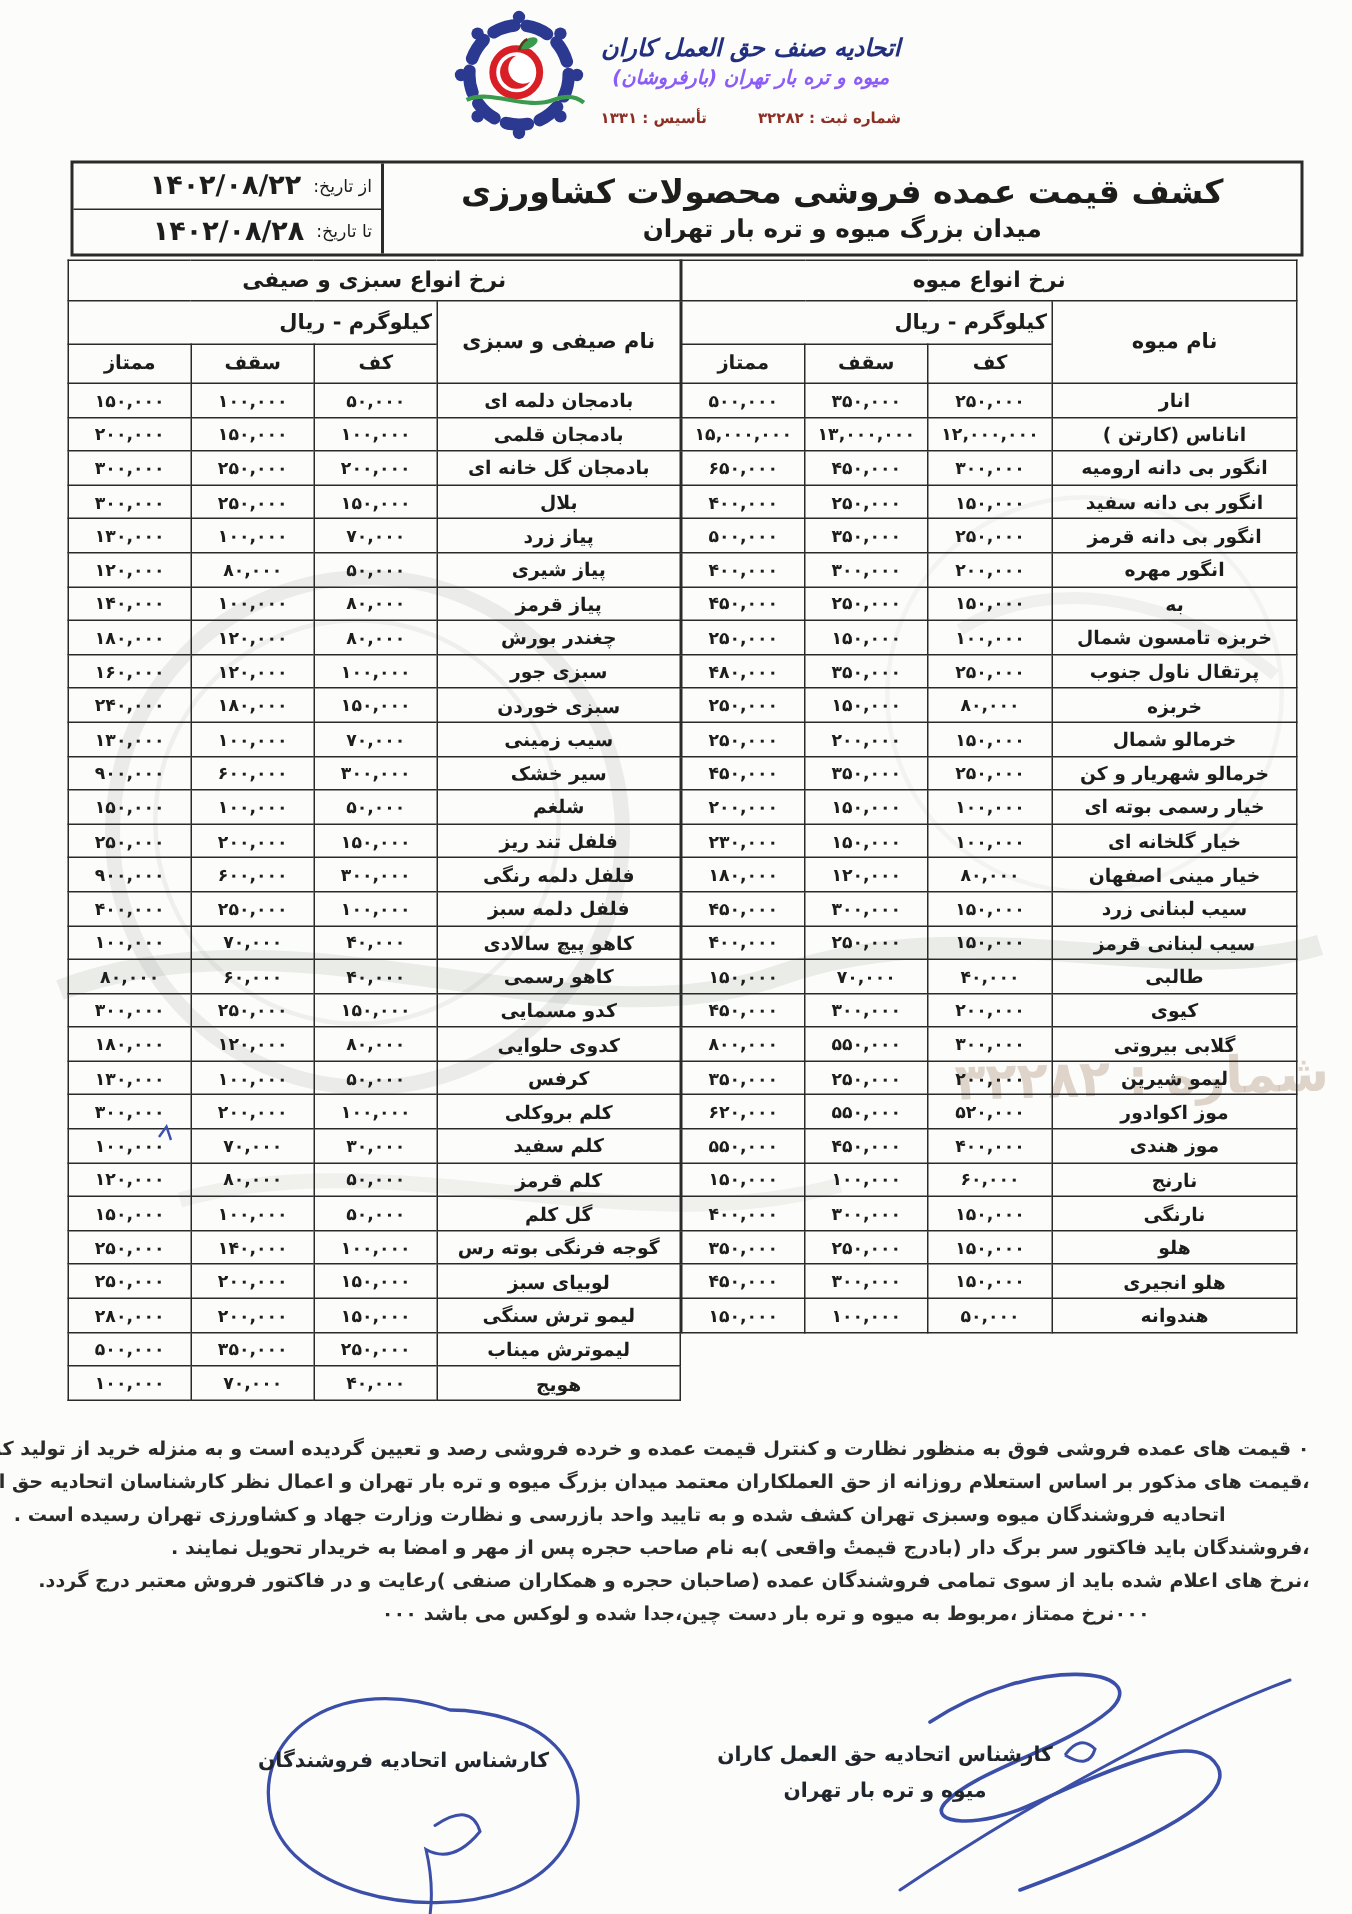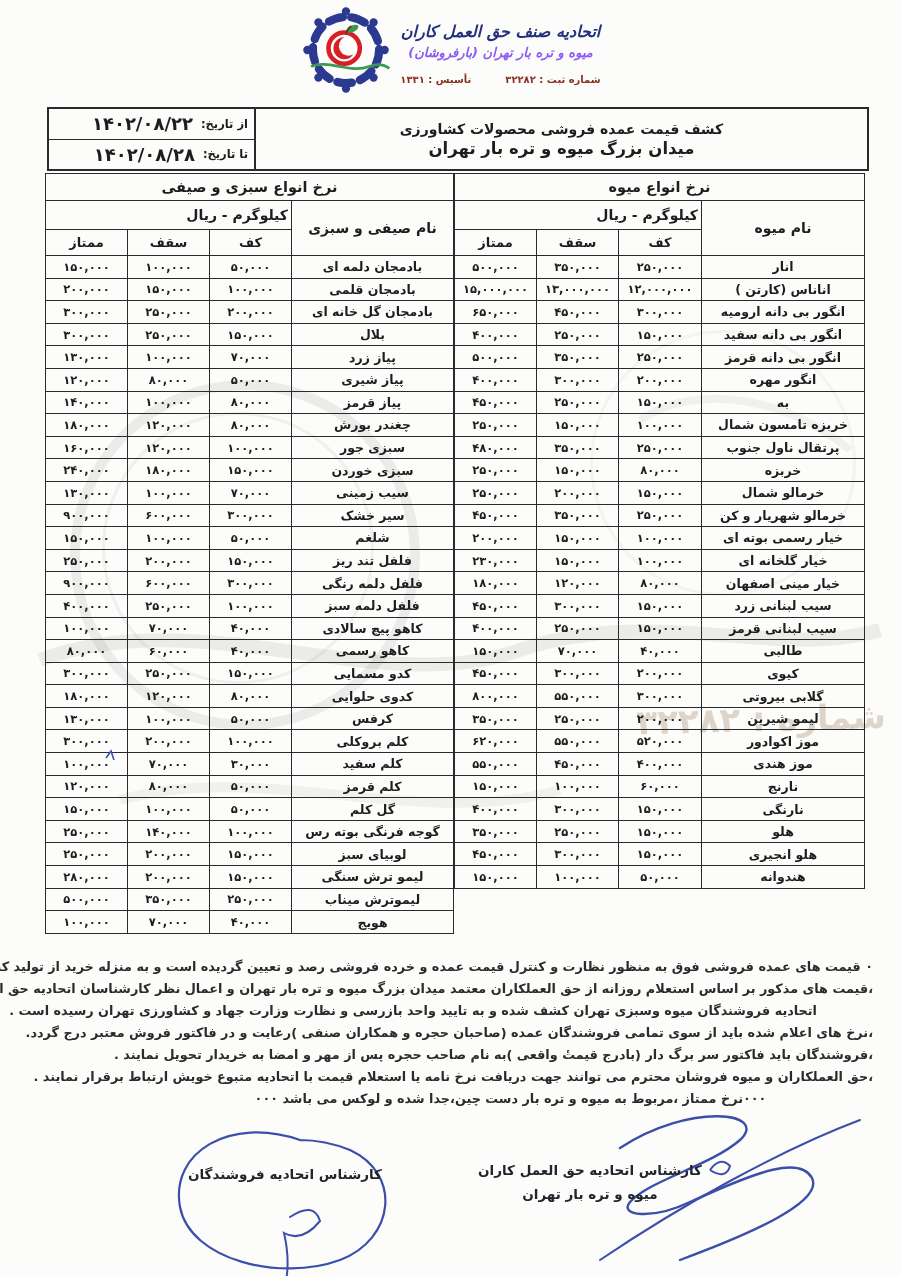--- a/index.html
+++ b/index.html
@@ -26,24 +26,24 @@
   .logo-meta span{font-size:10px;font-weight:bold;color:#8c2f24;white-space:nowrap;}
 
   
   .title-box{
     position:absolute;top:107px;left:47px;width:818px;height:60px;
     border:2px solid #2a2a2a;display:flex;direction:ltr;background:transparent;
   }
   .dates-col{width:205px;border-right:2px solid #2a2a2a;display:flex;flex-direction:column;}
   .date-row{flex:1;display:flex;direction:rtl;align-items:center;justify-content:flex-start;padding-right:6px;gap:8px;}
   .date-row + .date-row{border-top:1.5px solid #2a2a2a;}
-  .date-label{font-size:11.5px;font-weight:bold;}
+  .date-label{font-size:11.5px;font-weight:normal;}
   .date-value{font-size:18px;font-weight:bold;letter-spacing:.5px;}
   .title-col{flex:1;display:flex;flex-direction:column;justify-content:center;align-items:center;direction:rtl;}
-  .title-line1{font-size:14px;font-weight:bold;}
+  .title-line1{font-size:22px;font-weight:bold;}
   .title-line2{font-size:16.5px;font-weight:bold;margin-top:2px;}
 
   
   .main-tables{
     position:absolute;top:173px;left:47px;width:818px;
     display:flex;direction:rtl;align-items:flex-start;
   }
   table.half{border-collapse:collapse;table-layout:fixed;direction:rtl;}
   table.fruit{width:410px;}
   table.veg{width:408px;}
@@ -67,21 +67,21 @@
     font-size:12.8px;font-weight:bold;color:#2b2b2b;
     line-height:22px;white-space:nowrap;
   }
   .note-line:nth-child(3){padding-right:56px;}
   .note-line:last-child{text-align:center;padding-left:120px;}
 
   
   .signatures{position:absolute;top:1140px;left:0;right:0;height:136px;}
   .sig-block{position:absolute;direction:rtl;text-align:center;}
   .sig-right{top:18px;left:460px;width:260px;}
-  .sig-left{top:22px;left:160px;width:250px;}
+  .sig-left{top:22px;left:144px;width:250px;}
   .sig-line{font-size:13.5px;font-weight:bold;color:#20262c;line-height:24px;}
   .sig-svg{position:absolute;pointer-events:none;}
   .sig-svg.right{top:-30px;left:560px;}
   .sig-svg.left{top:-18px;left:140px;}
 
   
   .stamp-ring{
     position:absolute;border-radius:50%;pointer-events:none;
     border:10px solid rgba(125,125,125,.13);
   }
@@ -559,23 +559,22 @@
   </section>
 
   <svg class="pen-tick" width="16" height="14">
     <path d="M2 10 L7 3 L10 12" stroke="#3b4fb0" stroke-width="1.6" fill="none"></path>
   </svg>
 
   <section class="notes">
       <div class="note-line">٠ قیمت های عمده فروشی فوق  به منظور نظارت و کنترل قیمت عمده و خرده فروشی رصد و تعیین گردیده است و به منزله خرید از تولید کننده نمی باشد.</div>
       <div class="note-line">،قیمت های مذکور بر اساس استعلام روزانه از حق العملکاران معتمد میدان بزرگ میوه و تره بار تهران و اعمال نظر کارشناسان اتحادیه حق العملکاران ،جهاد کشاورزی و</div>
       <div class="note-line">اتحادیه فروشندگان میوه وسبزی تهران کشف شده و به تایید واحد بازرسی و نظارت وزارت جهاد و کشاورزی تهران رسیده است .</div>
+      <div class="note-line">،فروشندگان باید فاکتور سر برگ دار (بادرج قیمتٔ واقعی )به نام صاحب حجره پس از مهر و امضا به خریدار تحویل نمایند .</div>
       <div class="note-line">،نرخ های اعلام شده باید از سوی تمامی فروشندگان عمده (صاحبان حجره و همکاران صنفی )رعایت و در فاکتور فروش معتبر درج گردد.</div>
-      <div class="note-line">،فروشندگان باید فاکتور سر برگ دار (بادرج قیمتٔ واقعی )به نام صاحب حجره پس از مهر و امضا به خریدار تحویل نمایند .</div>
-      <div class="note-line">،حق العملکاران و میوه فروشان محترم می توانند جهت دریافت نرخ نامه یا استعلام قیمت با اتحادیه متبوع خویش ارتباط برقرار نمایند .</div>
       <div class="note-line">٠٠٠نرخ ممتاز ،مربوط به میوه و تره بار دست چین،جدا شده و لوکس می باشد ٠٠٠</div>
     </section>
 
   <section class="signatures">
     <svg class="sig-svg right" width="320" height="170">
       <path d="M60 38 C 130 -8, 210 2, 180 30 C 150 56, 90 70, 70 92 C 58 106, 92 110, 130 92 C 200 60, 240 46, 252 68 C 264 92, 190 124, 120 150" stroke="#3b4fa8" stroke-width="2.4" fill="none" stroke-linecap="round"></path>
       <path d="M40 150 C 120 96, 220 40, 300 10" stroke="#3b4fa8" stroke-width="2" fill="none" stroke-linecap="round"></path>
       <path d="M150 60 q 10 -14 20 -4 q -4 14 -20 4" stroke="#3b4fa8" stroke-width="2" fill="none"></path>
     </svg>
     <svg class="sig-svg left" width="300" height="175">

